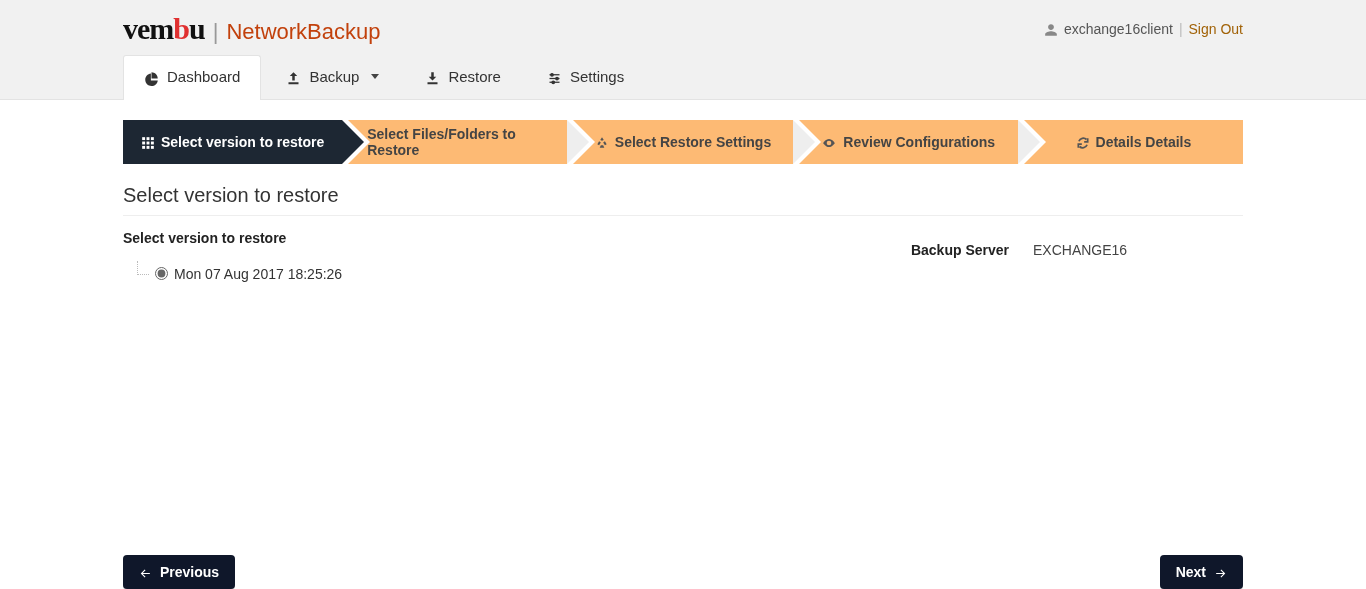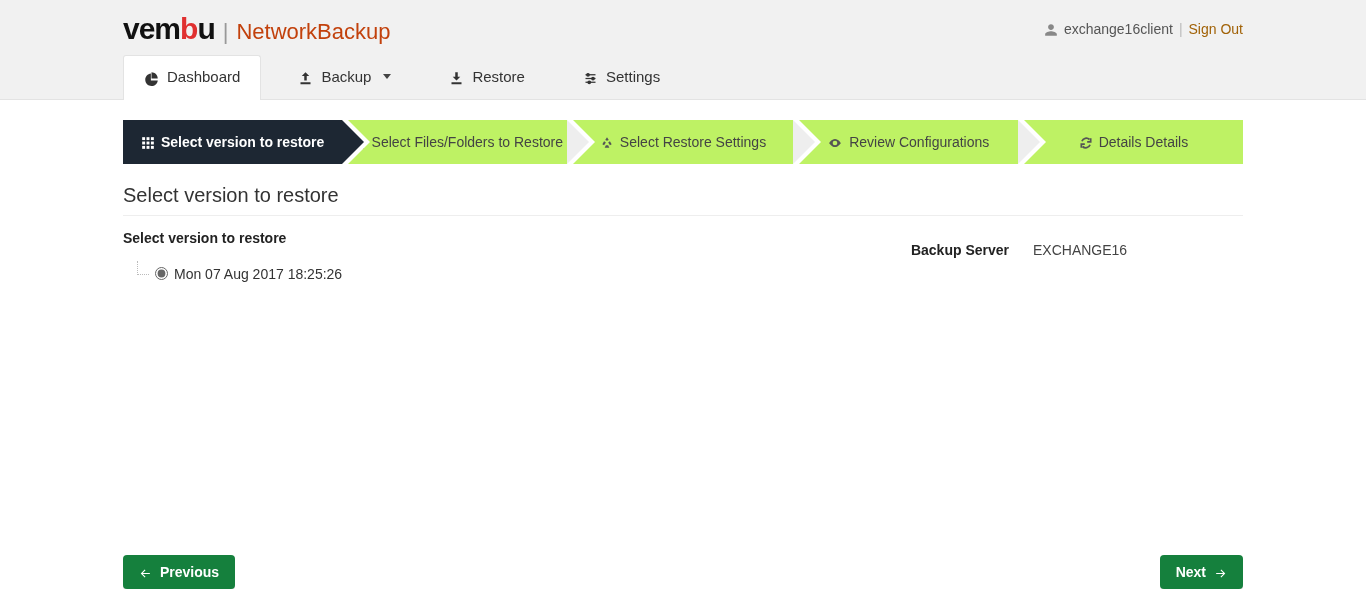--- a/index.html
+++ b/index.html
@@ -26,37 +26,37 @@
     align-items:center;
     justify-content:space-between;
     padding:12px 0 8px 0;
   }
   .brand {
     display:flex;
     align-items:baseline;
     gap:6px;
   }
   .brand-logo {
-    font-family: Liberation Sans, sans-serif;
+    font-family: Liberation Serif, serif;
     font-weight:600;
     font-size:30px;
     letter-spacing:-1px;
     color:#111;
   }
   .brand-logo .b { color:#e03030; }
   .brand-sep { color:#999; font-size:22px; font-weight:300; margin:0 2px; }
   .brand-product { font-size:22px; color:#c2410c; font-weight:500; }
   .user-area { display:flex; align-items:center; gap:6px; color:#555; font-size:14px; }
   .user-area .signout { color:#a16207; font-weight:400; }
   .user-area .divider { color:#bbb; }
   svg.ico { display:inline-block; vertical-align:middle; }
 
   .nav {
     display:flex;
-    gap:16px;
+    gap:4px;
     margin-top:0px;
   }
   .nav-item {
     display:flex; align-items:center; gap:8px;
     padding:12px 20px 14px 20px;
     font-size:15px;
     color:#333;
     cursor:pointer;
     border:1px solid transparent;
     border-bottom:none;
@@ -86,29 +86,30 @@
   
   .wizard {
     display:flex;
     gap:6px;
     margin-top:20px;
     margin-bottom:20px;
   }
   .step {
     flex:1;
     position:relative;
-    background:#bef264;
+    background:#fdba74;
     color:#444;
     height:44px;
     display:flex;
     align-items:center;
     justify-content:center;
     gap:6px;
     font-size:14px;
     cursor:pointer;
+    font-weight:bold;
   }
   .step .chev-right {
     position:absolute;
     right:-22px;
     top:0;
     width:0;height:0;
     border-top:22px solid transparent;
     border-bottom:22px solid transparent;
     border-left:22px solid #eee;
     z-index:2;
@@ -183,21 +184,21 @@
     left:0; right:0;
   }
   .footer-inner {
     max-width:1140px;
     margin:0 auto;
     padding:0 10px 0 10px;
     display:flex;
     justify-content:space-between;
   }
   .btn {
-    background:#15803d;
+    background:#0f172a;
     color:#fff;
     border:none;
     border-radius:4px;
     padding:9px 16px;
     font-size:14px;
     font-weight:600;
     display:flex;
     align-items:center;
     gap:8px;
     cursor:pointer;

